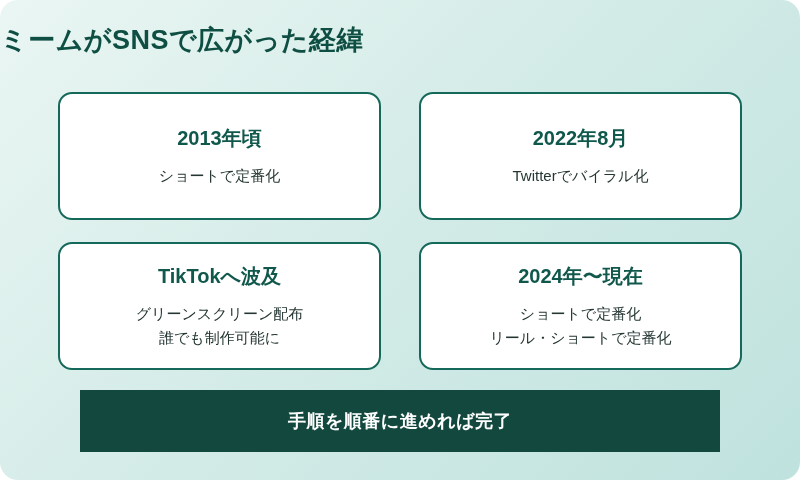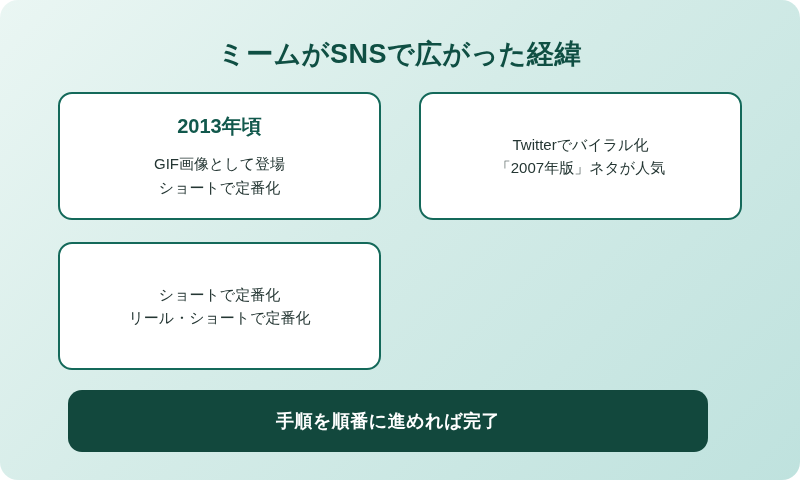--- a/index.html
+++ b/index.html
@@ -16,24 +16,23 @@
     position: relative;
     width: 800px;
     height: 480px;
     box-sizing: border-box;
     border-radius: 18px;
     overflow: hidden;
     background: linear-gradient(135deg, #eaf6f3 0%, #d5ece8 45%, #bfe2de 100%);
   }
   .title {
     position: absolute;
-    top: 36px;
+    top: 22px;
     left: 0;
     width: 800px;
-    text-align: center;
     font-size: 27px;
     font-weight: bold;
     color: #0f4f43;
     letter-spacing: 0.5px;
   }
   .grid {
     position: absolute;
     top: 92px;
     left: 58px;
     width: 684px;
@@ -62,26 +61,26 @@
     text-align: center;
   }
   .card-line {
     font-size: 15px;
     color: #243633;
     line-height: 1.55;
     text-align: center;
   }
   .footer-banner {
     position: absolute;
-    left: 68px;
+    left: 80px;
     top: 390px;
     width: 640px;
     height: 62px;
     background: #12483d;
-    border-radius: 14px;
+    border-radius: 0;
     display: flex;
     align-items: center;
     justify-content: center;
   }
   .footer-text {
     color: #ffffff;
     font-size: 18px;
     font-weight: bold;
     letter-spacing: 0.5px;
   }
@@ -90,31 +89,36 @@
 <body>
 
 <div class="canvas">
 
   <div class="title">ミームがSNSで広がった経緯</div>
 
   <div class="grid">
 
     <div class="card">
       <div class="card-title">2013年頃</div>
-      <div class="card-line">GIF画像として登場</div>
       <div class="card-line">ショートで定番化</div>
     </div>
 
     <div class="card">
+      <div class="card-title">2022年8月</div>
       <div class="card-line">Twitterでバイラル化</div>
-      <div class="card-line">「2007年版」ネタが人気</div>
     </div>
 
+    <div class="card">
+      <div class="card-title">TikTokへ波及</div>
+      <div class="card-line">グリーンスクリーン配布</div>
+      <div class="card-line">誰でも制作可能に</div>
+    </div>
 
     <div class="card">
+      <div class="card-title">2024年〜現在</div>
       <div class="card-line">ショートで定番化</div>
       <div class="card-line">リール・ショートで定番化</div>
     </div>
 
   </div>
 
   <div class="footer-banner">
     <div class="footer-text">手順を順番に進めれば完了</div>
   </div>
 

